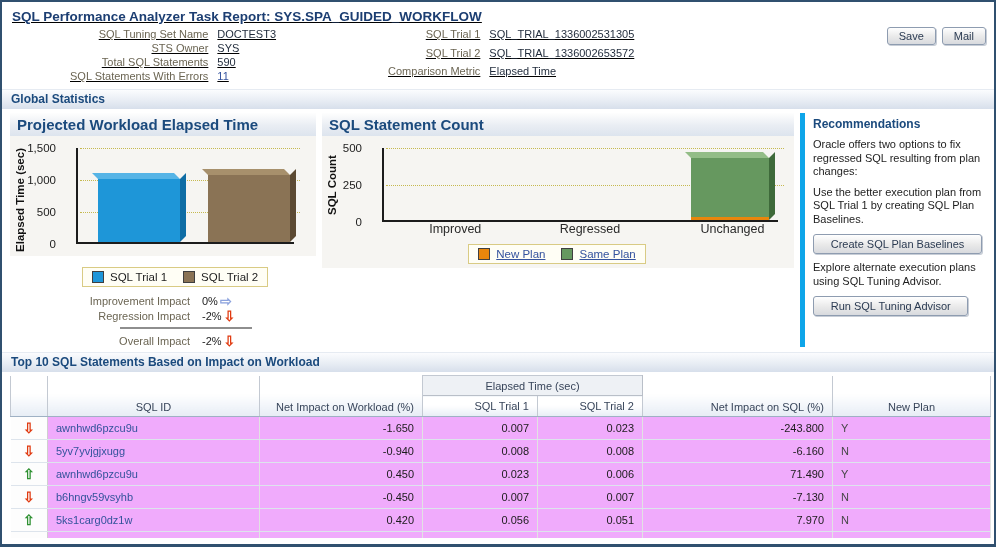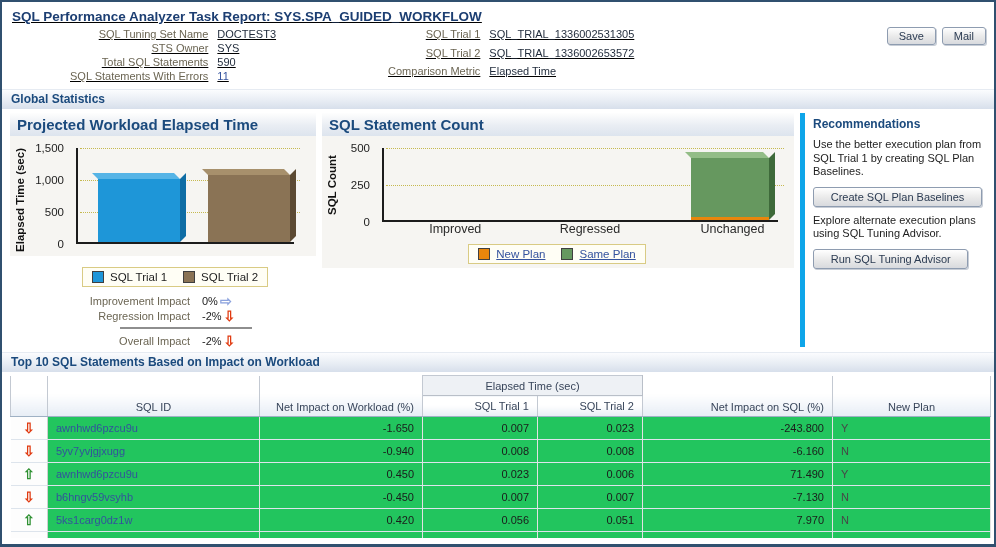--- a/index.html
+++ b/index.html
@@ -47,21 +47,21 @@
   .p-mid   { width:472px; margin-left:6px; }
   .p-right { flex:1; margin-left:6px; border-left:5px solid #0ea5e9; padding:1px 4px 0 8px; }
 
   .chart-box { background:#f6f5f2; padding:12px 6px 4px 4px; }
   .chart-row { display:flex; align-items:stretch; }
   .ylab {
     writing-mode:vertical-rl; transform:rotate(180deg); text-align:center;
     font-size:11.5px; font-weight:bold; color:#111; width:16px;
   }
   .ticks { position:relative; width:46px; font-size:11.5px; color:#222; }
-  .ticks span { position:absolute; right:12px; transform:translateY(-50%); white-space:nowrap;margin-left:48px; }
+  .ticks span { position:absolute; right:20px; transform:translateY(-50%); white-space:nowrap;margin-left:48px; }
   .plot { position:relative; border-left:2px solid #1c1c1c; border-bottom:2px solid #1c1c1c; }
   .plot1 { height:96px; width:218px; }
   .plot2 { height:74px; width:396px; }
   .gl { position:absolute; left:2px; right:-6px; border-top:1px dotted #c6b94f; height:0; }
 
   .bar { position:absolute; bottom:0; }
   .bar .face { position:absolute; left:0; top:0; width:100%; height:100%; background:var(--face,#888); }
   .bar::before { content:""; position:absolute; bottom:100%; left:0; width:100%; height:6px;
     background:var(--top,#aaa); transform:skewX(45deg); transform-origin:0 100%; }
   .bar::after { content:""; position:absolute; left:100%; top:0; width:6px; height:100%;
@@ -113,21 +113,21 @@
     background:linear-gradient(180deg,#ffffff 45%,#e7edf5 100%);
   }
   .top10 th.rspan { vertical-align:bottom; height:41px; }
   .top10 th.group {
     text-align:center; background:#eef1f5; border:1px solid #b9bfc8; border-top:1px solid #c3c9d2;
     height:20px;
   }
   .top10 th.num, .top10 td.num { text-align:right; }
   .top10 th.txt { text-align:center; }
   .top10 td {
-    padding:3px 8px; height:23px; background:#22c55e; color:#1b1b1b; white-space:nowrap; overflow:hidden;
+    padding:3px 8px; height:23px; background:#f0abfc; color:#1b1b1b; white-space:nowrap; overflow:hidden;
     border-bottom:1px solid #dde4ec; border-right:1px solid #e2e2e2;
   }
   .top10 td.icon-cell { text-align:center; border-right:1px solid #cfcfcf; background:#fdfdfd; }
   .top10 td.sqlid { color:#33539b; cursor:pointer; }
   .top10 td.np { color:#474747; }
   .top10 tr.stub td { height:6px; padding:0; border-bottom:none; }
   .top10 thead th:first-child { border-left:1px solid #c3c9d2; }
 </style>
 </head>
 <body>
@@ -273,20 +273,21 @@
           <span class="leg-item">
             <span class="swatch" style="background-color: rgb(102, 152, 95);"></span>
             <span class="leg-link">Same Plan</span>
           </span>
         </div>
       </div>
     </div>
 
     <div class="p-right rec">
       <div class="rec-title">Recommendations</div>
+      <p>Oracle offers two options to fix regressed SQL resulting from plan changes:</p>
       <p>Use the better execution plan from SQL Trial 1 by creating SQL Plan Baselines.</p>
       <button class="btn">Create SQL Plan Baselines</button>
       <p>Explore alternate execution plans using SQL Tuning Advisor.</p>
       <button class="btn narrow">Run SQL Tuning Advisor</button>
     </div>
   </div>
 
   <div class="band">Top 10 SQL Statements Based on Impact on Workload</div>
 
   <table class="top10">

